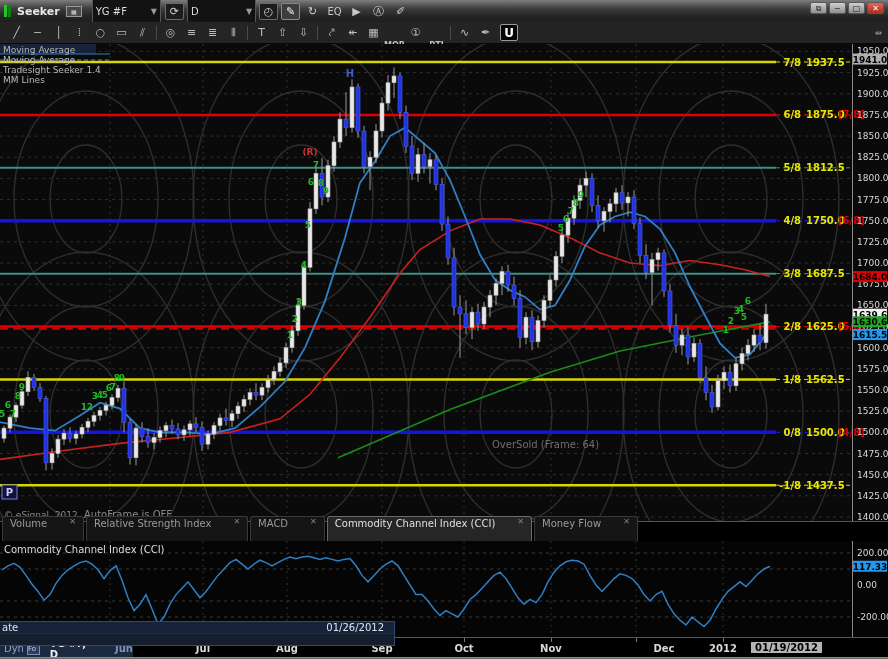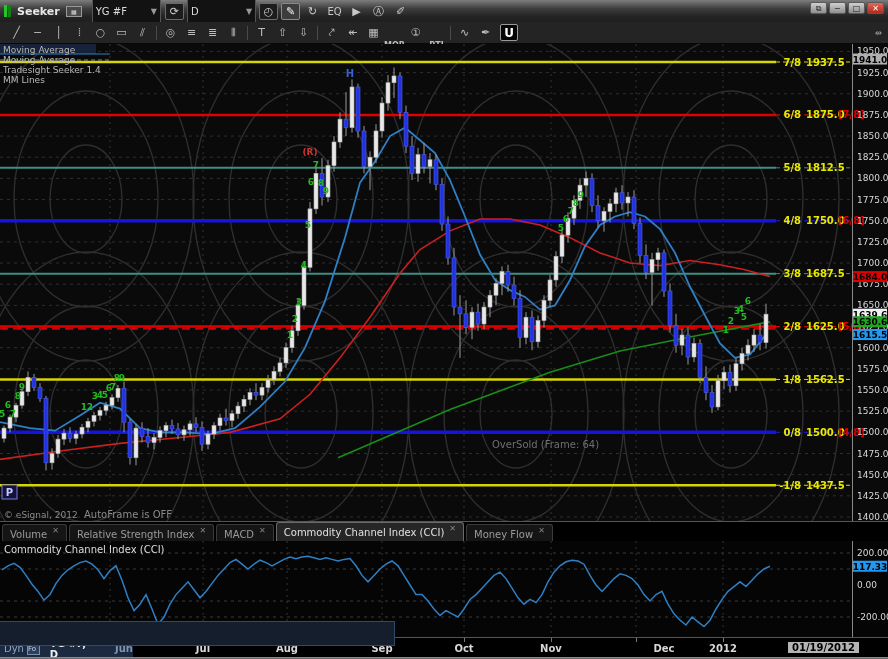--- a/index.html
+++ b/index.html
@@ -38,21 +38,21 @@
   .dtool.sm { font-size:8px; letter-spacing:0; font-weight:bold;margin-top:25px; }
   .dtool.ub { border:1px solid #9a9a9a; background:#060606; color:#fff; font-weight:bold;
     width:18px; height:17px; font-size:12px; border-radius:2px; margin-left:4px; }
   .dsep { width:1px; height:14px; background:#4a4a4a; margin:0 3px; }
   .dtool-right { margin-left:auto; color:#9a9a9a; font-size:9px; }
 
   
   #main-pane  { position:absolute; left:0; top:44px;  width:888px; height:477px; }
   #tabs-row   { position:absolute; left:0; top:521px; width:888px; height:20px; background:#000;
     border-top:1px solid #555; display:flex; align-items:flex-end; padding-left:2px; gap:2px; }
-  .tab { height:17px; display:flex; align-items:flex-start; gap:5px; padding:4px 7px;
+  .tab { height:17px; display:flex; align-items:flex-end; gap:22px; padding:12px 7px;
     background:#151515; border:1px solid #3a3a3a; border-bottom:none;
     border-radius:3px 3px 0 0; color:#9a9a9a; font-size:10px; white-space:nowrap; }
   .tab .x { color:#808080; font-size:8px; position:relative; top:-3px; }
   .tab.active { background:#262626; color:#e0e0e0; border-color:#6a6a6a; height:19px; }
   #cci-pane   { position:absolute; left:0; top:541px; width:888px; height:96px; background:#000; }
   #xaxis-row  { position:absolute; left:0; top:637px; width:888px; height:20px; background:#000;
     border-top:1px solid #555; }
   .month-label { position:absolute; top:5px; transform:translateX(-50%); color:#d8d8d8;
     font-size:10px; font-weight:bold; }
   .month-tick { position:absolute; top:0; width:1px; height:4px; background:#777; }
@@ -629,21 +629,21 @@
       <text x="4" y="12" fill="#dddddd" font-size="10px">Commodity Channel Index (CCI)</text>
       <line x1="852.5" y1="0" x2="852.5" y2="96" stroke="#888" stroke-width="1"></line>
       <text x="857" y="15" fill="#d8d8d8" font-size="9px">200.00</text>
       <text x="857" y="47" fill="#d8d8d8" font-size="9px">0.00</text>
       <text x="857" y="79" fill="#d8d8d8" font-size="9px">-200.00</text>
       <rect x="853" y="19.7272" width="34" height="11" fill="#2299ee"></rect>
       <text x="870" y="28.7272" fill="#000000" font-size="9px" font-weight="bold" text-anchor="middle">117.33</text>
     </svg>
 
   <div id="xaxis-row">
-    <span id="xaxis-end-tag" style="left: 788px; text-align: right;">01/19/2012</span>
+    <span id="xaxis-end-tag" style="left: 751px; text-align: right;">01/19/2012</span>
     <div id="dyn-corner">
       <span class="dyn">Dyn</span>
       <span class="fico">Fo</span>
       <span class="sym">YG #F, D</span>
       <span class="mon">Jun</span>
     </div>
   <span class="month-tick" style="left: 203px;"></span>
       <span class="month-label" style="left: 203px;">Jul</span>
       <span class="month-tick" style="left: 287px;"></span>
       <span class="month-label" style="left: 287px;">Aug</span>
@@ -653,16 +653,20 @@
       <span class="month-label" style="left: 464px;">Oct</span>
       <span class="month-tick" style="left: 551px;"></span>
       <span class="month-label" style="left: 551px;">Nov</span>
       <span class="month-tick" style="left: 636px;"></span>
       <span class="month-label" style="left: 664px;">Dec</span>
       <span class="month-tick" style="left: 723px;"></span>
       <span class="month-label" style="left: 723px;">2012</span>
     </div>
 
   <div id="data-window">
+    <div class="dw-row">
+      <span class="dw-label">ate</span>
+      <span class="dw-value">01/26/2012</span>
+    </div>
   </div>
 
   <div id="bottom-edge"></div>
 </div>
 
 </body></html>

